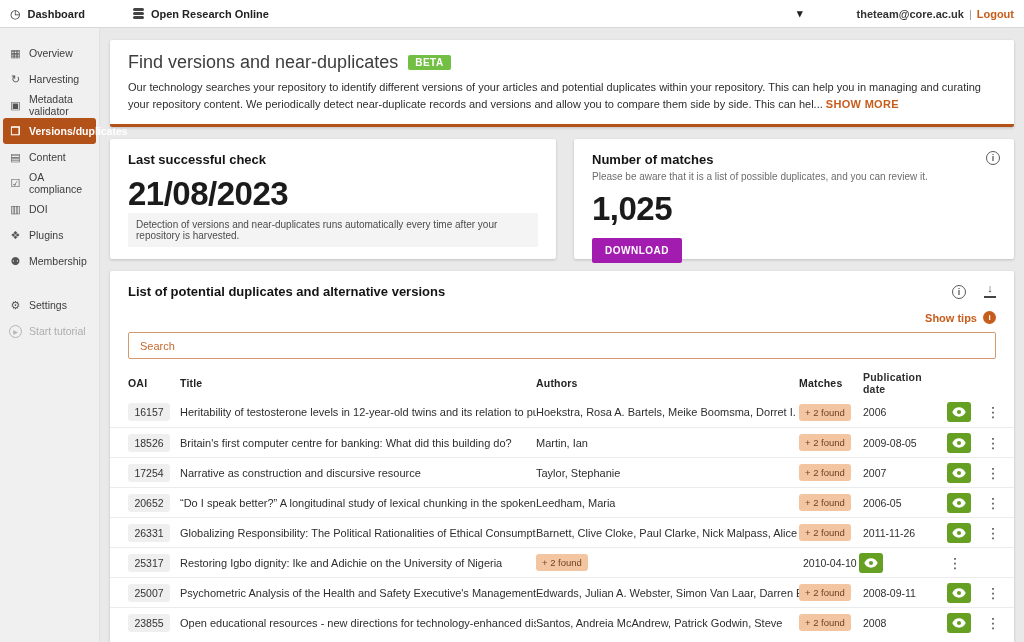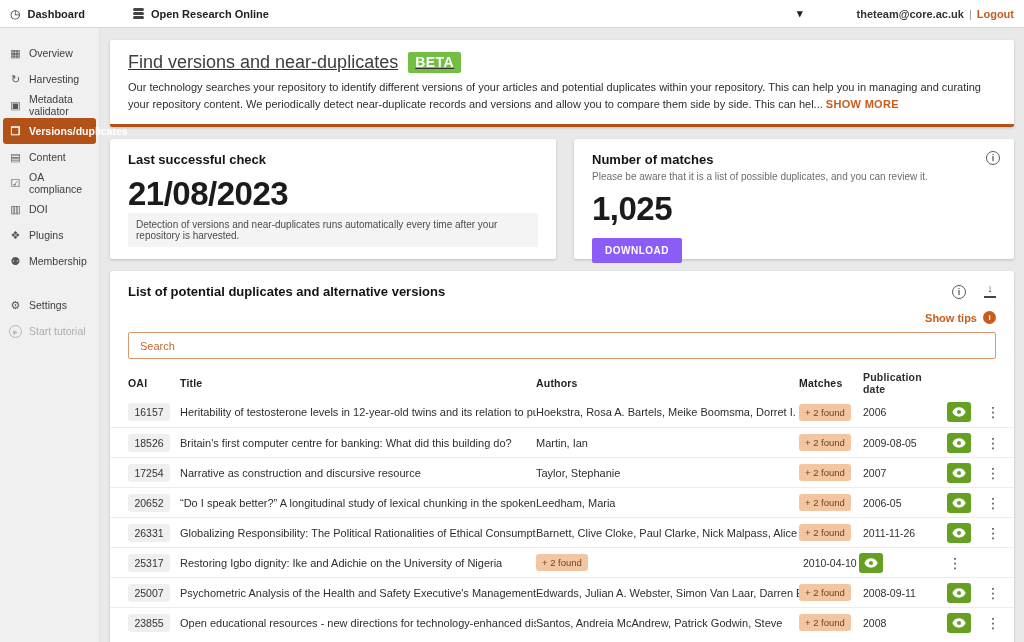--- a/index.html
+++ b/index.html
@@ -43,38 +43,38 @@
                              width:13px; height:13px; font-size:6px; display:inline-flex;
                              align-items:center; justify-content:center; }
 
   
   .main { position:absolute; top:28px; left:100px; width:924px; bottom:-400px; padding:12px 10px;
           display:flex; flex-direction:column; gap:12px; }
   .card { background:#fff; border-radius:2px; box-shadow:0 1px 3px rgba(0,0,0,.18); }
 
   
   .intro-card { padding:12px 18px 12px; border-bottom:3px solid #b25118; }
-  .intro-title-row { display:flex; gap:10px;text-decoration:underline; }
+  .intro-title-row { display:flex; align-items:center; gap:10px; }
   .intro-title { font-size:18px; font-weight:normal; color:#3d3d3d; }
-  .beta-badge { background:#72bf44; color:#fff; font-size:14px; font-weight:bold; padding:2px 7px;
+  .beta-badge { background:#72bf44; color:#fff; font-size:10px; font-weight:bold; padding:2px 7px;
                 border-radius:2px; letter-spacing:.5px; }
   .intro-desc { margin-top:6px; font-size:11px; line-height:1.5; color:#2e2e2e; }
   .show-more { color:#c75d1d; font-weight:bold; font-size:11px; letter-spacing:.3px; cursor:pointer; }
 
   
   .stats-row { display:flex; gap:18px; }
   .stat-card { height:120px; padding:13px 18px; position:relative; display:flex; flex-direction:column; }
   .check-card { width:446px; flex:none; }
   .matches-card { flex:1; }
   .stat-title { font-size:13px; font-weight:bold; color:#141414; }
   .big-number { font-size:33px; font-weight:bold; color:#1b1b1b; letter-spacing:-.5px; margin-top:8px; }
   .check-note { margin-top:auto; background:#f4f4f4; font-size:10px; color:#4c4c4c; padding:6px 8px; }
   .matches-note { font-size:10px; color:#6d6d6d; margin-top:4px; }
   .matches-card .big-number { margin-top:8px; }
-  .download-btn { margin-top:10px; align-self:flex-start; background:#8b5cf6; color:#fff; border:none;
+  .download-btn { margin-top:10px; align-self:flex-start; background:#a21caf; color:#fff; border:none;
                   font-family:inherit; font-size:10px; font-weight:bold; letter-spacing:.5px;
                   padding:7px 13px; border-radius:2px; cursor:pointer; }
   .info-circle { width:14px; height:14px; border:1.4px solid #595959; border-radius:50%; color:#595959;
                  display:inline-flex; align-items:center; justify-content:center; font-size:9px;
                  font-weight:bold; cursor:pointer; flex:none; }
   .info-circle::before { content:"i"; }
   .matches-card .info-circle { position:absolute; top:12px; right:14px; }
 
   
   .list-card { padding:13px 18px 20px; }

